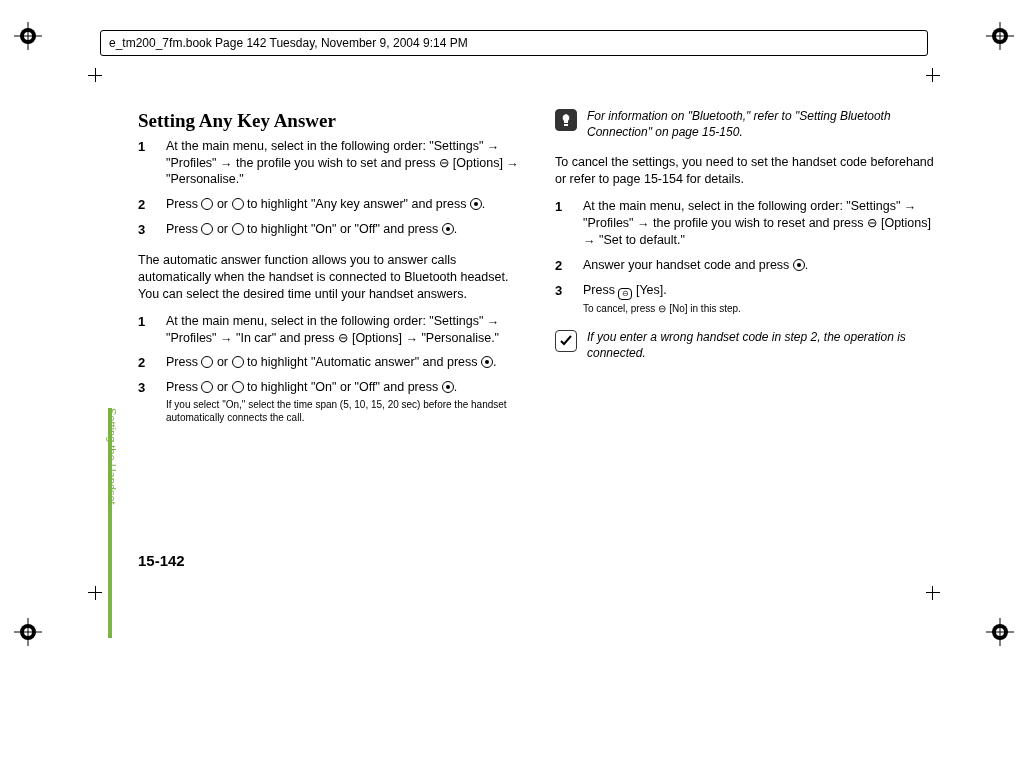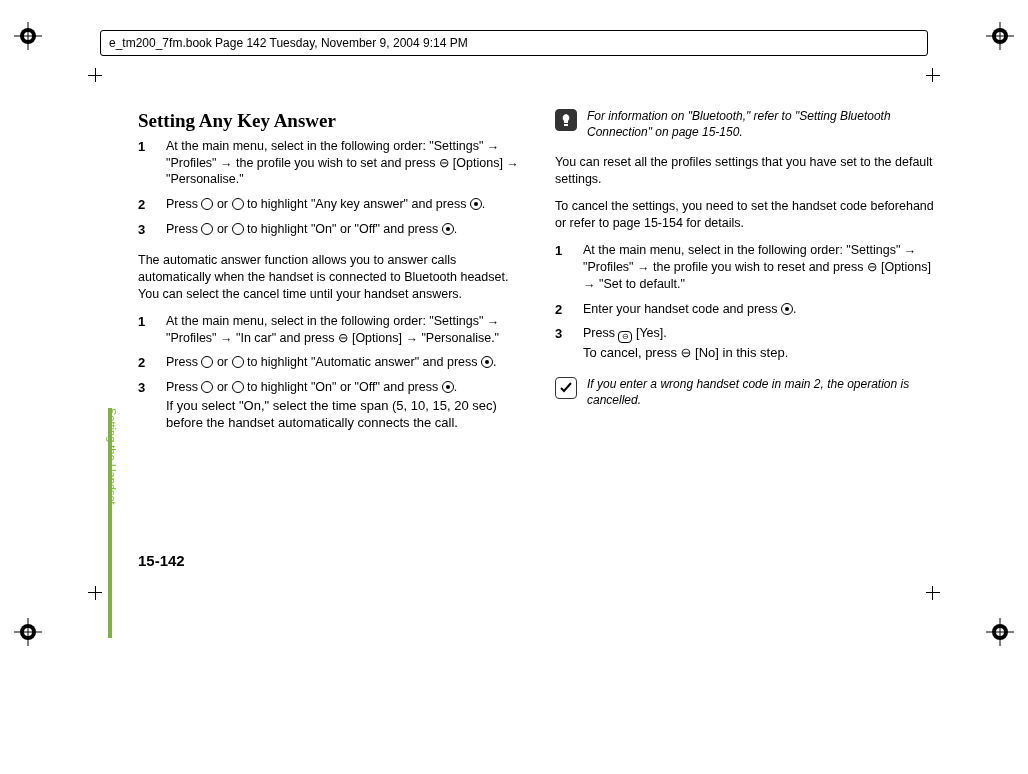--- a/index.html
+++ b/index.html
@@ -28,21 +28,21 @@
   .header-frame { position: absolute; top: 30px; left: 100px; right: 100px; height: 26px; border: 1px solid #000; border-radius: 3px; display:flex; align-items:center; padding: 0 8px; font-size: 12px; }
 
   
   .content { position: absolute; top: 108px; left: 138px; right: 90px; bottom: 110px; display: flex; gap: 34px; }
   .col { flex: 1; font-size: 12.5px; line-height: 1.35; }
   .col h2 { font-family: "Times New Roman", serif; font-weight: bold; font-size: 19px; margin-bottom: 4px; }
   .intro { margin-bottom: 10px; }
   ol.steps { list-style: none; counter-reset: step; margin-bottom: 14px; }
   ol.steps li { position: relative; padding-left: 28px; margin-bottom: 8px; }
   ol.steps li .num { position:absolute; left:0; top:0; font-weight: bold; font-size: 13px; }
-  .sub { font-size: 13px; line-height: 1.3; margin-top: 2px; }
+  .sub { font-size: 10px; line-height: 1.3; margin-top: 2px; }
 
   .note { display:flex; gap:10px; margin-bottom: 14px; font-style: italic; font-size: 12px; line-height: 1.35; }
   .note .nicon { flex-shrink:0; width: 22px; height: 22px; border: 1px solid #333; border-radius: 4px; background:#333; display:flex; align-items:center; justify-content:center; margin-top:1px;}
   .note .nicon svg { width:14px; height:14px; }
   .note.hint .nicon { background:#fff; }
 
   
   .key, .keyo { display:inline-block; width:14px; height:12px; vertical-align:-2px; border:1px solid #000; border-radius:4px; position:relative; font-size:8px; line-height:10px; text-align:center; }
   .keyo { border-radius:50%; width:12px; height:12px; }
   .keyo.dot::after{content:"";position:absolute;top:3px;left:3px;width:4px;height:4px;border-radius:50%;background:#000;}
@@ -108,57 +108,56 @@
 <div class="content">
 
   <div class="col">
     <h2>Setting Any Key Answer</h2>
     <ol class="steps">
       <li><span class="num">1</span><span>At the main menu, select in the following order: "Settings" → "Profiles" → the profile you wish to set and press ⊖ [Options] → "Personalise."</span></li>
       <li><span class="num">2</span><span>Press </span><span class="keyo up"></span><span> or </span><span class="keyo down"></span><span> to highlight "Any key answer" and press </span><span class="keyo dot"></span><span>.</span></li>
       <li><span class="num">3</span><span>Press </span><span class="keyo up"></span><span> or </span><span class="keyo down"></span><span> to highlight "On" or "Off" and press </span><span class="keyo dot"></span><span>.</span></li>
     </ol>
 
-    <p class="intro">The automatic answer function allows you to answer calls automatically when the handset is connected to Bluetooth headset. You can select the cancel time until your handset answers.</p>
+    <p class="intro">The automatic answer function allows you to answer calls automatically when the handset is connected to Bluetooth headset. You can select the desired time until your handset answers.</p>
     <ol class="steps">
       <li><span class="num">1</span><span>At the main menu, select in the following order: "Settings" → "Profiles" → "In car" and press ⊖ [Options] → "Personalise."</span></li>
       <li><span class="num">2</span><span>Press </span><span class="keyo up"></span><span> or </span><span class="keyo down"></span><span> to highlight "Automatic answer" and press </span><span class="keyo dot"></span><span>.</span></li>
       <li><span class="num">3</span><span>Press </span><span class="keyo up"></span><span> or </span><span class="keyo down"></span><span> to highlight "On" or "Off" and press </span><span class="keyo dot"></span><span>.</span>
         <div class="sub">If you select "On," select the time span (5, 10, 15, 20 sec) before the handset automatically connects the call.</div>
       </li>
     </ol>
   </div>
 
   <div class="col">
     <div class="note">
       <div class="nicon">
             <svg viewBox="0 0 14 14">
               <path d="M7 1a4 4 0 0 0-2 7v2h4v-2a4 4 0 0 0-2-7z" fill="#fff"></path>
               <rect x="5" y="11" width="4" height="2" fill="#fff"></rect>
             </svg>
           </div>
       <div>For information on "Bluetooth," refer to "Setting Bluetooth Connection" on page 15-150.</div>
     </div>
 
-    <p class="intro">You can reset all the profiles settings that you have set to the default settings.</p>
     <p class="intro">To cancel the settings, you need to set the handset code beforehand or refer to page 15-154 for details.</p>
     <ol class="steps">
       <li><span class="num">1</span><span>At the main menu, select in the following order: "Settings" → "Profiles" → the profile you wish to reset and press ⊖ [Options] → "Set to default."</span></li>
-      <li><span class="num">2</span><span>Enter your handset code and press </span><span class="keyo dot"></span><span>.</span></li>
+      <li><span class="num">2</span><span>Answer your handset code and press </span><span class="keyo dot"></span><span>.</span></li>
       <li><span class="num">3</span><span>Press </span><span class="key">⊖</span><span> [Yes].</span>
         <div class="sub" style="font-style:normal;">To cancel, press ⊖ [No] in this step.</div>
       </li>
     </ol>
 
     <div class="note hint">
       <div class="nicon">
             <svg viewBox="0 0 14 14">
               <path d="M2 7l3 3 7-8" stroke="#000" stroke-width="2" fill="none"></path>
             </svg>
           </div>
-      <div>If you enter a wrong handset code in main 2, the operation is cancelled.</div>
+      <div>If you enter a wrong handset code in step 2, the operation is connected.</div>
     </div>
   </div>
 </div>
 
 <div class="pagenum">15-142</div>
 
 </div>
 
 </body></html>

